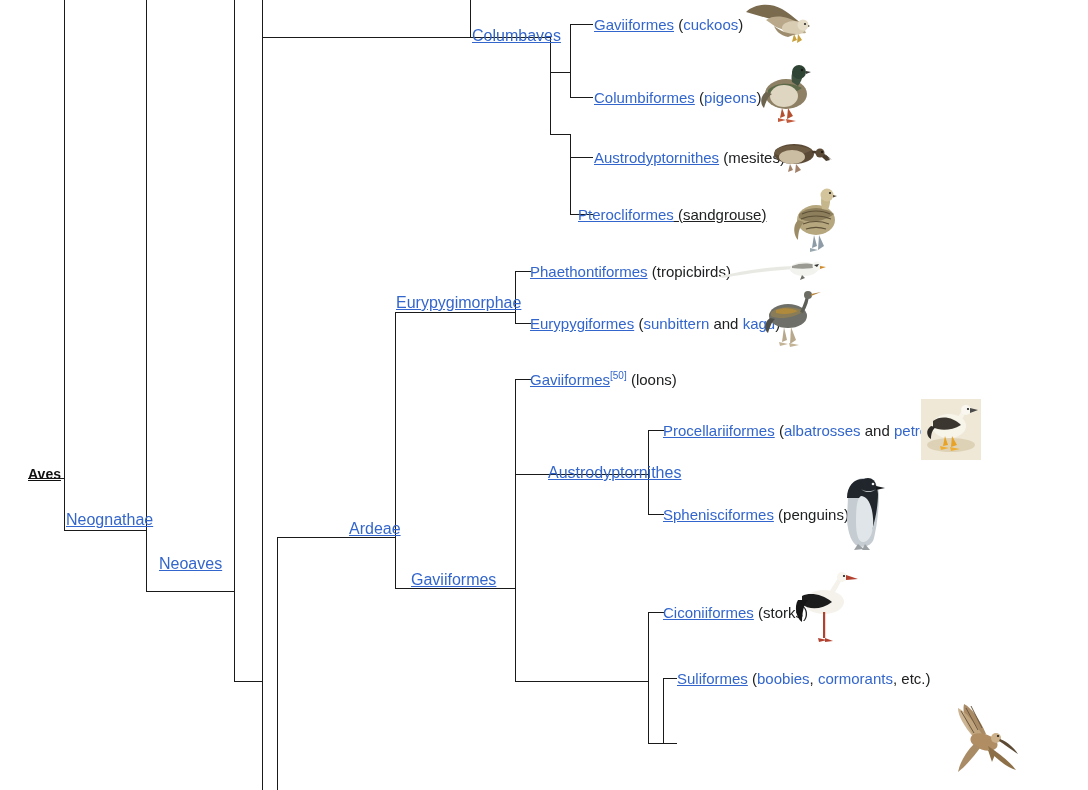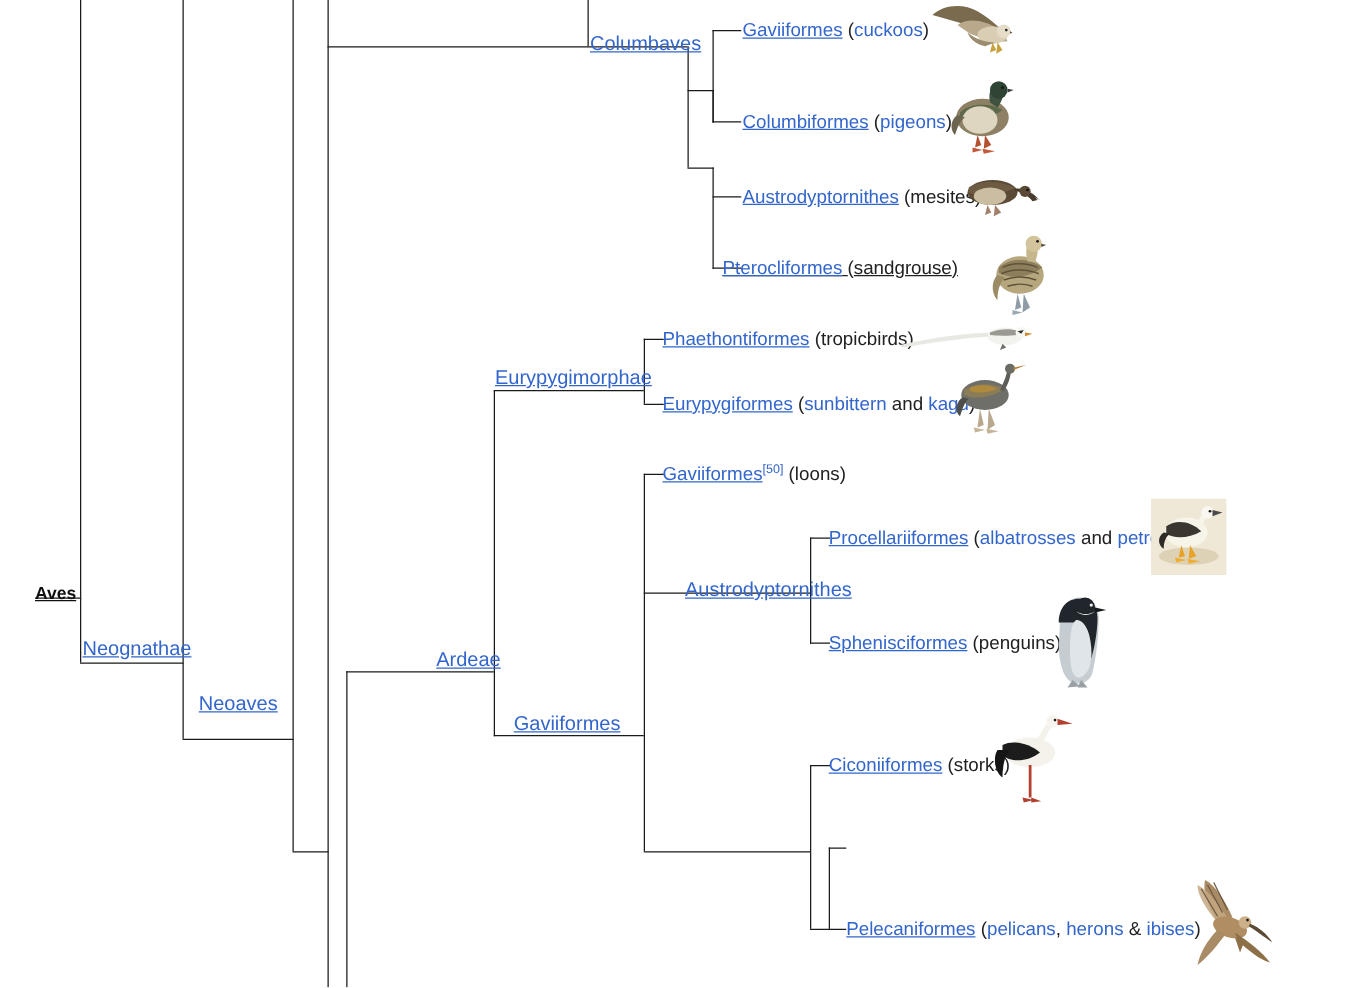--- a/index.html
+++ b/index.html
@@ -161,24 +161,24 @@
   </div>
 
   <div class="lbl" style="left:663px;top:506px;">
     <span class="lk ul">Sphenisciformes</span><span class="pl">&nbsp;</span><span class="pl">(</span><span class="pl">penguins</span><span class="pl">)</span>
   </div>
 
   <div class="lbl" style="left:663px;top:604px;">
     <span class="lk ul">Ciconiiformes</span><span class="pl">&nbsp;</span><span class="pl">(</span><span class="pl">storks</span><span class="pl">)</span>
   </div>
 
-
-  <div class="lbl" style="left:677px;top:735px;">
-    <span class="lk ul">Pelecaniformes</span><span class="pl">&nbsp;</span><span class="pl">(</span><span class="lk">pelicans</span><span class="pl">, </span><span class="lk">herons</span><span class="pl">&nbsp;</span><span class="pl">&amp;</span><span class="pl">&nbsp;</span><span class="lk">ibises</span><span class="pl">)</span>
-  </div>
+  <div class="lbl" style="left:677px;top:670px;">
+    <span class="lk ul">Suliformes</span><span class="pl">&nbsp;</span><span class="pl">(</span><span class="lk">boobies</span><span class="pl">, </span><span class="lk">cormorants</span><span class="pl">, etc.)</span>
+  </div>
+
 
   <div class="bird" style="left:744px;top:0px;width:66px;height:50px;">
     <svg width="66" height="50" viewBox="0 0 66 50">
       <path d="M2 12 C10 4 26 2 38 9 C48 15 54 21 60 26 C54 28 46 26 38 22 L30 20 Z" fill="#7a6a4e"></path>
       <path d="M22 20 C30 14 44 16 54 23 C58 26 61 30 62 33 C54 34 42 31 32 27 Z" fill="#b9a98a"></path>
       <ellipse cx="50" cy="28" rx="12" ry="7" fill="#d9cdb4"></ellipse>
       <circle cx="59" cy="25" r="5.5" fill="#e6ddc8"></circle>
       <circle cx="61" cy="24" r="1.1" fill="#2b2b2b"></circle>
       <path d="M64 25 L66 26 L64 27 Z" fill="#5e5042"></path>
       <path d="M50 34 L48 42 L53 40 Z" fill="#c8a03c"></path>

